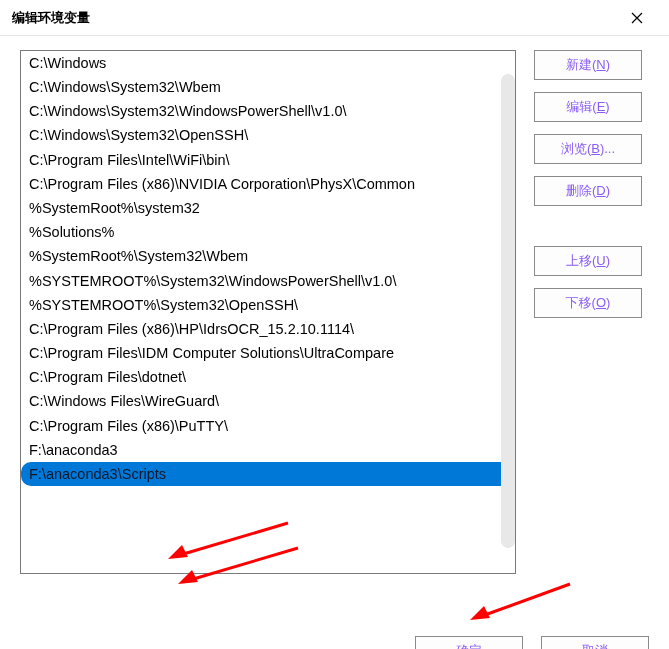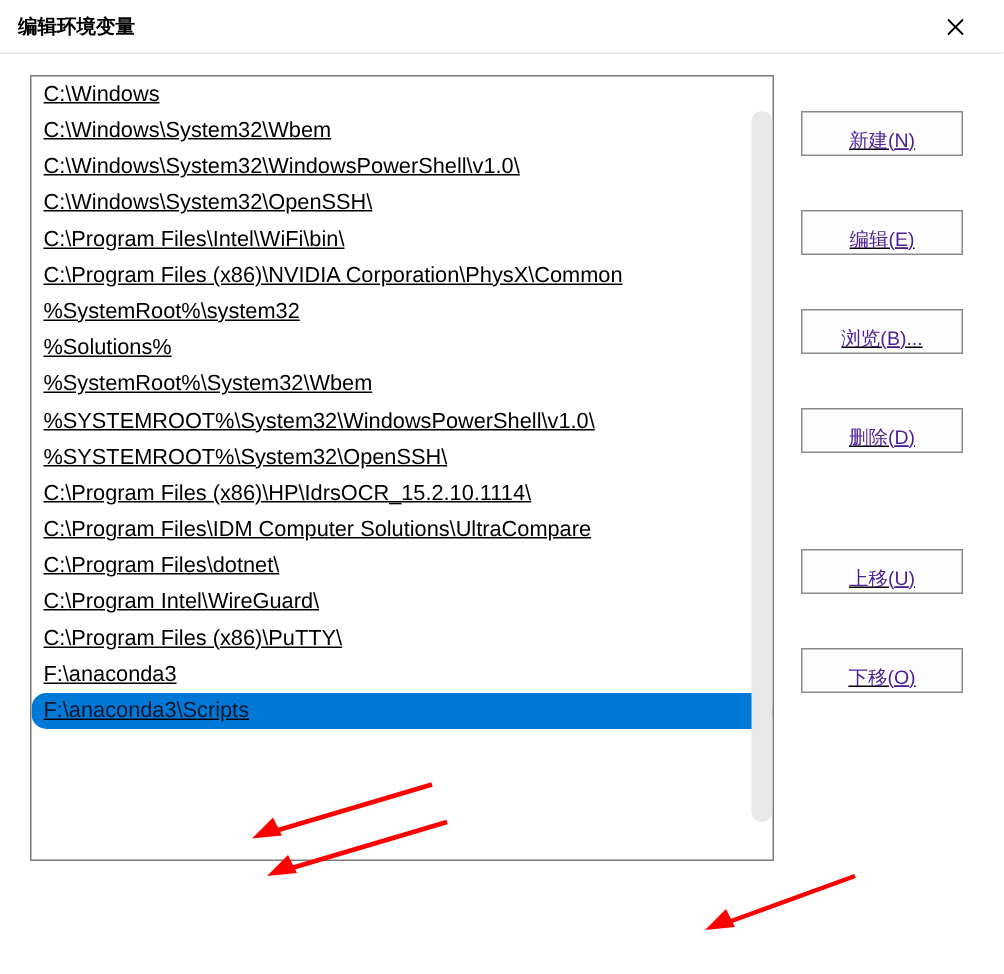--- a/index.html
+++ b/index.html
@@ -35,21 +35,20 @@
       height: 36px;
       display: flex;
       align-items: center;
       justify-content: center;
       cursor: pointer;
     }
     .content {
       position: relative;
       padding: 14px 20px 20px 20px;
       height: calc(100% - 36px);
-      text-decoration: underline;
     }
     .main-row {
       display: flex;
       gap: 18px;
       height: 530px;
     }
     .listbox-wrap {
       border: 1px solid #7a7a7a;
       width: 496px;
       height: 524px;
@@ -98,24 +97,23 @@
     }
     .win-btn {
       width: 108px;
       height: 30px;
       background: #fdfdfd;
       border: 1px solid #8a8a8a;
       font-size: 13px;
       font-family: inherit;
       cursor: pointer;
       display: flex;
-      align-items: flex-end;
+      align-items: center;
       justify-content: center;
-      color: #4c1d95;
-      margin-top: 24px;
+      color: #8b5cf6;
     }
     .win-btn u {
       text-decoration: underline;
     }
     .footer {
       position: absolute;
       right: 20px;
       top: 600px;
       display: flex;
       gap: 18px;
@@ -159,21 +157,21 @@
           <div class="list-item">C:\Program Files\Intel\WiFi\bin\</div>
           <div class="list-item">C:\Program Files (x86)\NVIDIA Corporation\PhysX\Common</div>
           <div class="list-item">%SystemRoot%\system32</div>
           <div class="list-item">%Solutions%</div>
           <div class="list-item">%SystemRoot%\System32\Wbem</div>
           <div class="list-item">%SYSTEMROOT%\System32\WindowsPowerShell\v1.0\</div>
           <div class="list-item">%SYSTEMROOT%\System32\OpenSSH\</div>
           <div class="list-item">C:\Program Files (x86)\HP\IdrsOCR_15.2.10.1114\</div>
           <div class="list-item">C:\Program Files\IDM Computer Solutions\UltraCompare</div>
           <div class="list-item">C:\Program Files\dotnet\</div>
-          <div class="list-item">C:\Program Intel\WireGuard\</div>
+          <div class="list-item">C:\Windows Files\WireGuard\</div>
           <div class="list-item">C:\Program Files (x86)\PuTTY\</div>
           <div class="list-item">F:\anaconda3</div>
           <div class="list-item selected">F:\anaconda3\Scripts</div>
         </div>
       <div class="scrollbar"></div>
     </div>
     <div class="btn-col">
       <button class="win-btn">
           <span>新建(<u>N</u>)</span>
         </button>

